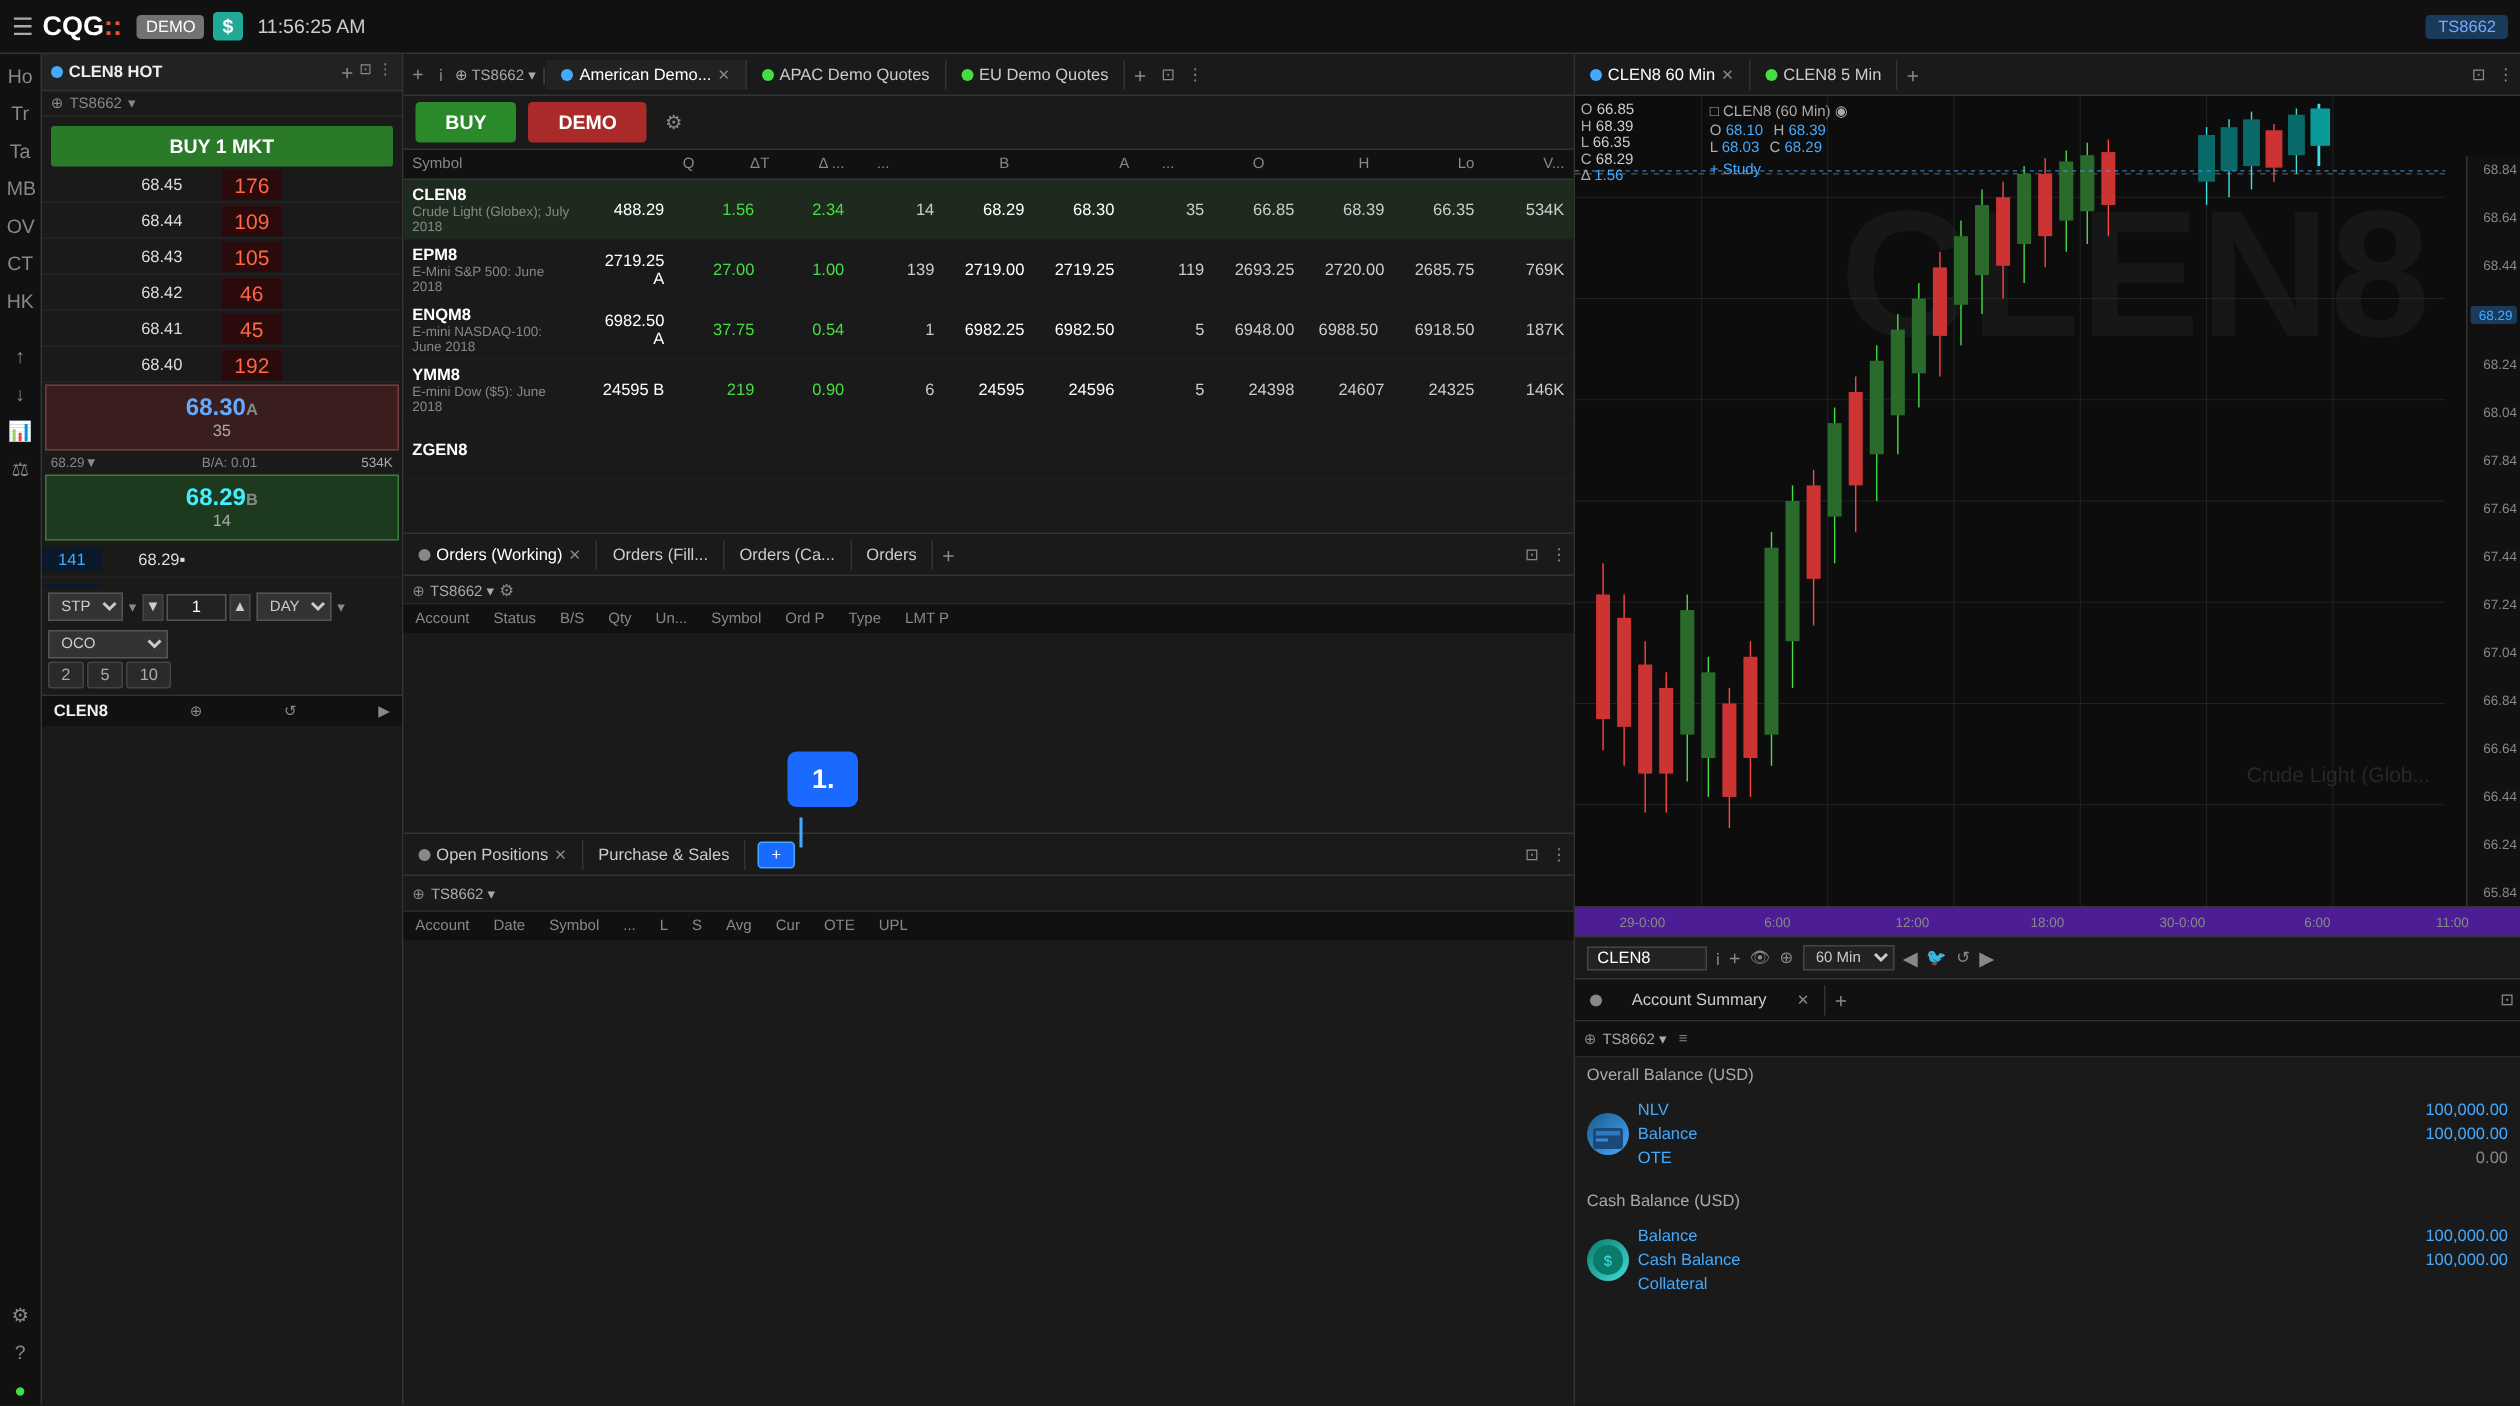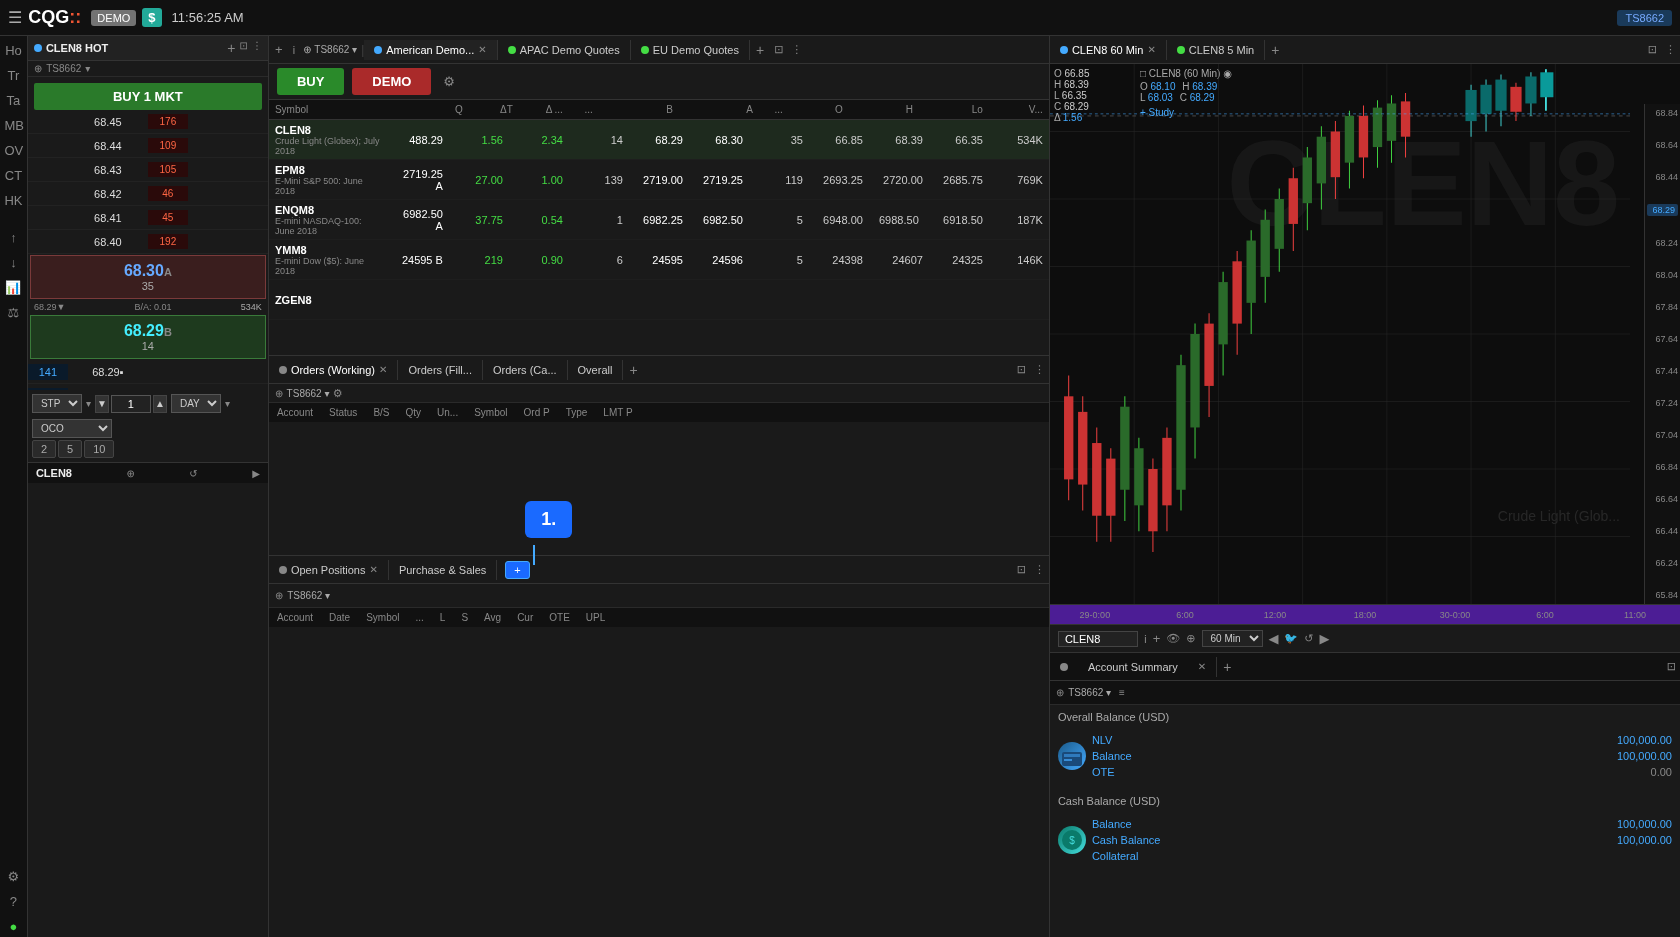--- a/index.html
+++ b/index.html
@@ -32,21 +32,21 @@
     .plus-icon { color: #888; font-size: 14px; cursor: pointer; }
 
     .sub-tab { background: #1a1a1a; border-bottom: 1px solid #2a2a2a; display: flex; align-items: center; padding: 2px 6px; gap: 4px; font-size: 10px; color: #888; }
 
     .price-ladder { flex: 1; overflow: hidden; position: relative; }
     .price-row { display: flex; align-items: center; height: 24px; border-bottom: 1px solid #222; }
     .price-row.ask { background: #1a1a1a; }
     .price-row.bid { background: #1a1a1a; }
     .vol-left { width: 40px; text-align: right; padding-right: 4px; color: #4af; font-size: 11px; }
     .price-center { width: 80px; text-align: center; color: #ddd; font-size: 11px; }
-    .vol-right { width: 40px; text-align: left; padding-left: 4px; color: #f64; font-size: 10px; }
+    .vol-right { width: 40px; text-align: left; padding-left: 4px; color: #f64; font-size: 14px; }
     .big-buy-btn { background: #2a7a2a; color: white; font-size: 13px; font-weight: bold; text-align: center; padding: 6px; cursor: pointer; margin: 2px 2px 0; border-radius: 2px; }
     .big-sell-btn { background: #8a2a2a; color: white; font-size: 13px; font-weight: bold; text-align: center; padding: 6px; cursor: pointer; margin: 2px 2px 0; border-radius: 2px; }
 
     .controls-row { display: flex; align-items: center; padding: 4px; gap: 4px; }
     .ctrl-select { background: #333; color: #ccc; border: 1px solid #555; padding: 2px 4px; font-size: 10px; }
     .size-input { background: #222; color: #fff; border: 1px solid #555; width: 40px; text-align: center; padding: 2px; font-size: 11px; }
     .size-btn { background: #333; color: #ccc; border: 1px solid #444; font-size: 9px; width: 14px; height: 10px; cursor: pointer; text-align: center; line-height: 10px; }
     .qty-presets { display: flex; gap: 2px; padding: 0 4px 4px; }
     .qty-preset { background: #2a2a2a; color: #aaa; border: 1px solid #444; padding: 2px 8px; cursor: pointer; font-size: 11px; border-radius: 2px; }
 
@@ -433,21 +433,21 @@
           <span>Orders (Working)</span>
           <span class="tab-close">✕</span>
         </div>
         <div class="orders-tab">
           <span>Orders (Fill...</span>
         </div>
         <div class="orders-tab">
           <span>Orders (Ca...</span>
         </div>
         <div class="orders-tab">
-          <span>Overall</span>
+          <span>Orders</span>
         </div>
         <span class="plus-icon" style="padding:0 6px;">+</span>
         <span style="color:#888;font-size:11px;padding:0 4px;margin-left:auto;">⊡</span>
         <span style="color:#888;font-size:11px;padding:0 4px;">⋮</span>
       </div>
 
       <div class="orders-toolbar">
         <span style="color:#888;font-size:10px;">⊕</span>
         <span style="color:#aaa;font-size:10px;">TS8662 ▾</span>
         <span style="color:#888;font-size:11px;margin-left:auto;">⚙</span>

